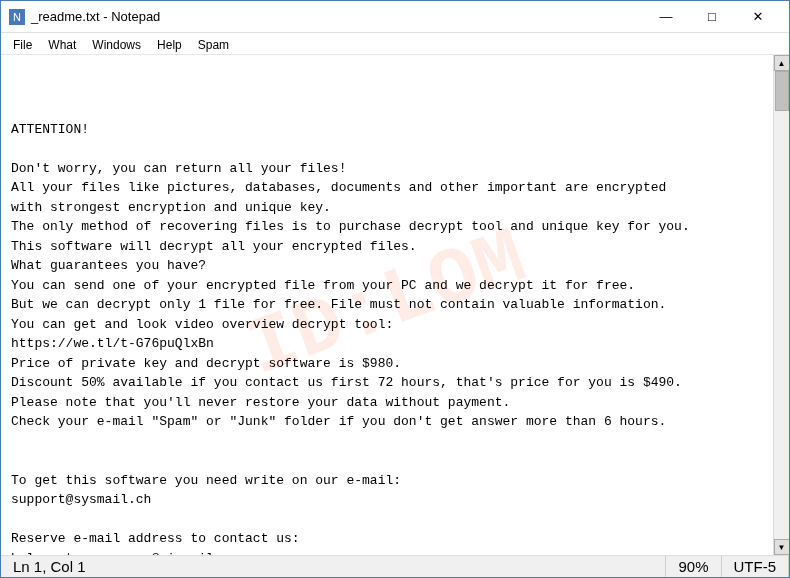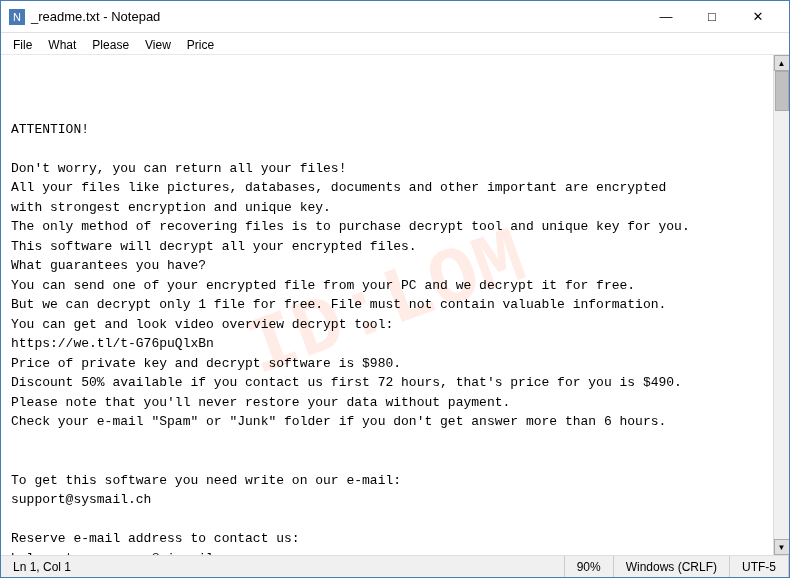--- a/index.html
+++ b/index.html
@@ -176,21 +176,21 @@
       color: #000;
       padding: 0;
     }
 
     .status-segment {
       padding: 0 12px;
       border-right: 1px solid #ccc;
       height: 100%;
       display: flex;
       align-items: center;
-      font-size: 12px;
+      font-size: 15px;
     }
 
     .status-segment:first-child {
       flex: 1;
     }
   </style>
 </head>
 <body>
 
 <div class="window">
@@ -201,23 +201,23 @@
     <div class="title-bar-controls">
       <button class="title-btn">—</button>
       <button class="title-btn">□</button>
       <button class="title-btn close">✕</button>
     </div>
   </div>
 
   <div class="menu-bar">
     <span class="menu-item">File</span>
     <span class="menu-item">What</span>
-    <span class="menu-item">Please</span>
-    <span class="menu-item">View</span>
-    <span class="menu-item">Price</span>
+    <span class="menu-item">Windows</span>
+    <span class="menu-item">Help</span>
+    <span class="menu-item">Spam</span>
   </div>
 
   <div class="content-area">
     <div class="text-content">
       <div class="watermark">ID:LOM</div>
       <div class="text-inner">ATTENTION!
 
 Don't worry, you can return all your files!
 All your files like pictures, databases, documents and other important are encrypted
 with strongest encryption and unique key.
@@ -248,17 +248,16 @@
       <div class="scroll-track">
         <div class="scroll-thumb"></div>
       </div>
       <div class="scroll-arrow">▼</div>
     </div>
   </div>
 
   <div class="status-bar">
     <div class="status-segment">Ln 1, Col 1</div>
     <div class="status-segment">90%</div>
-    <div class="status-segment">Windows (CRLF)</div>
     <div class="status-segment">UTF-5</div>
   </div>
 
 </div>
 
 </body></html>

